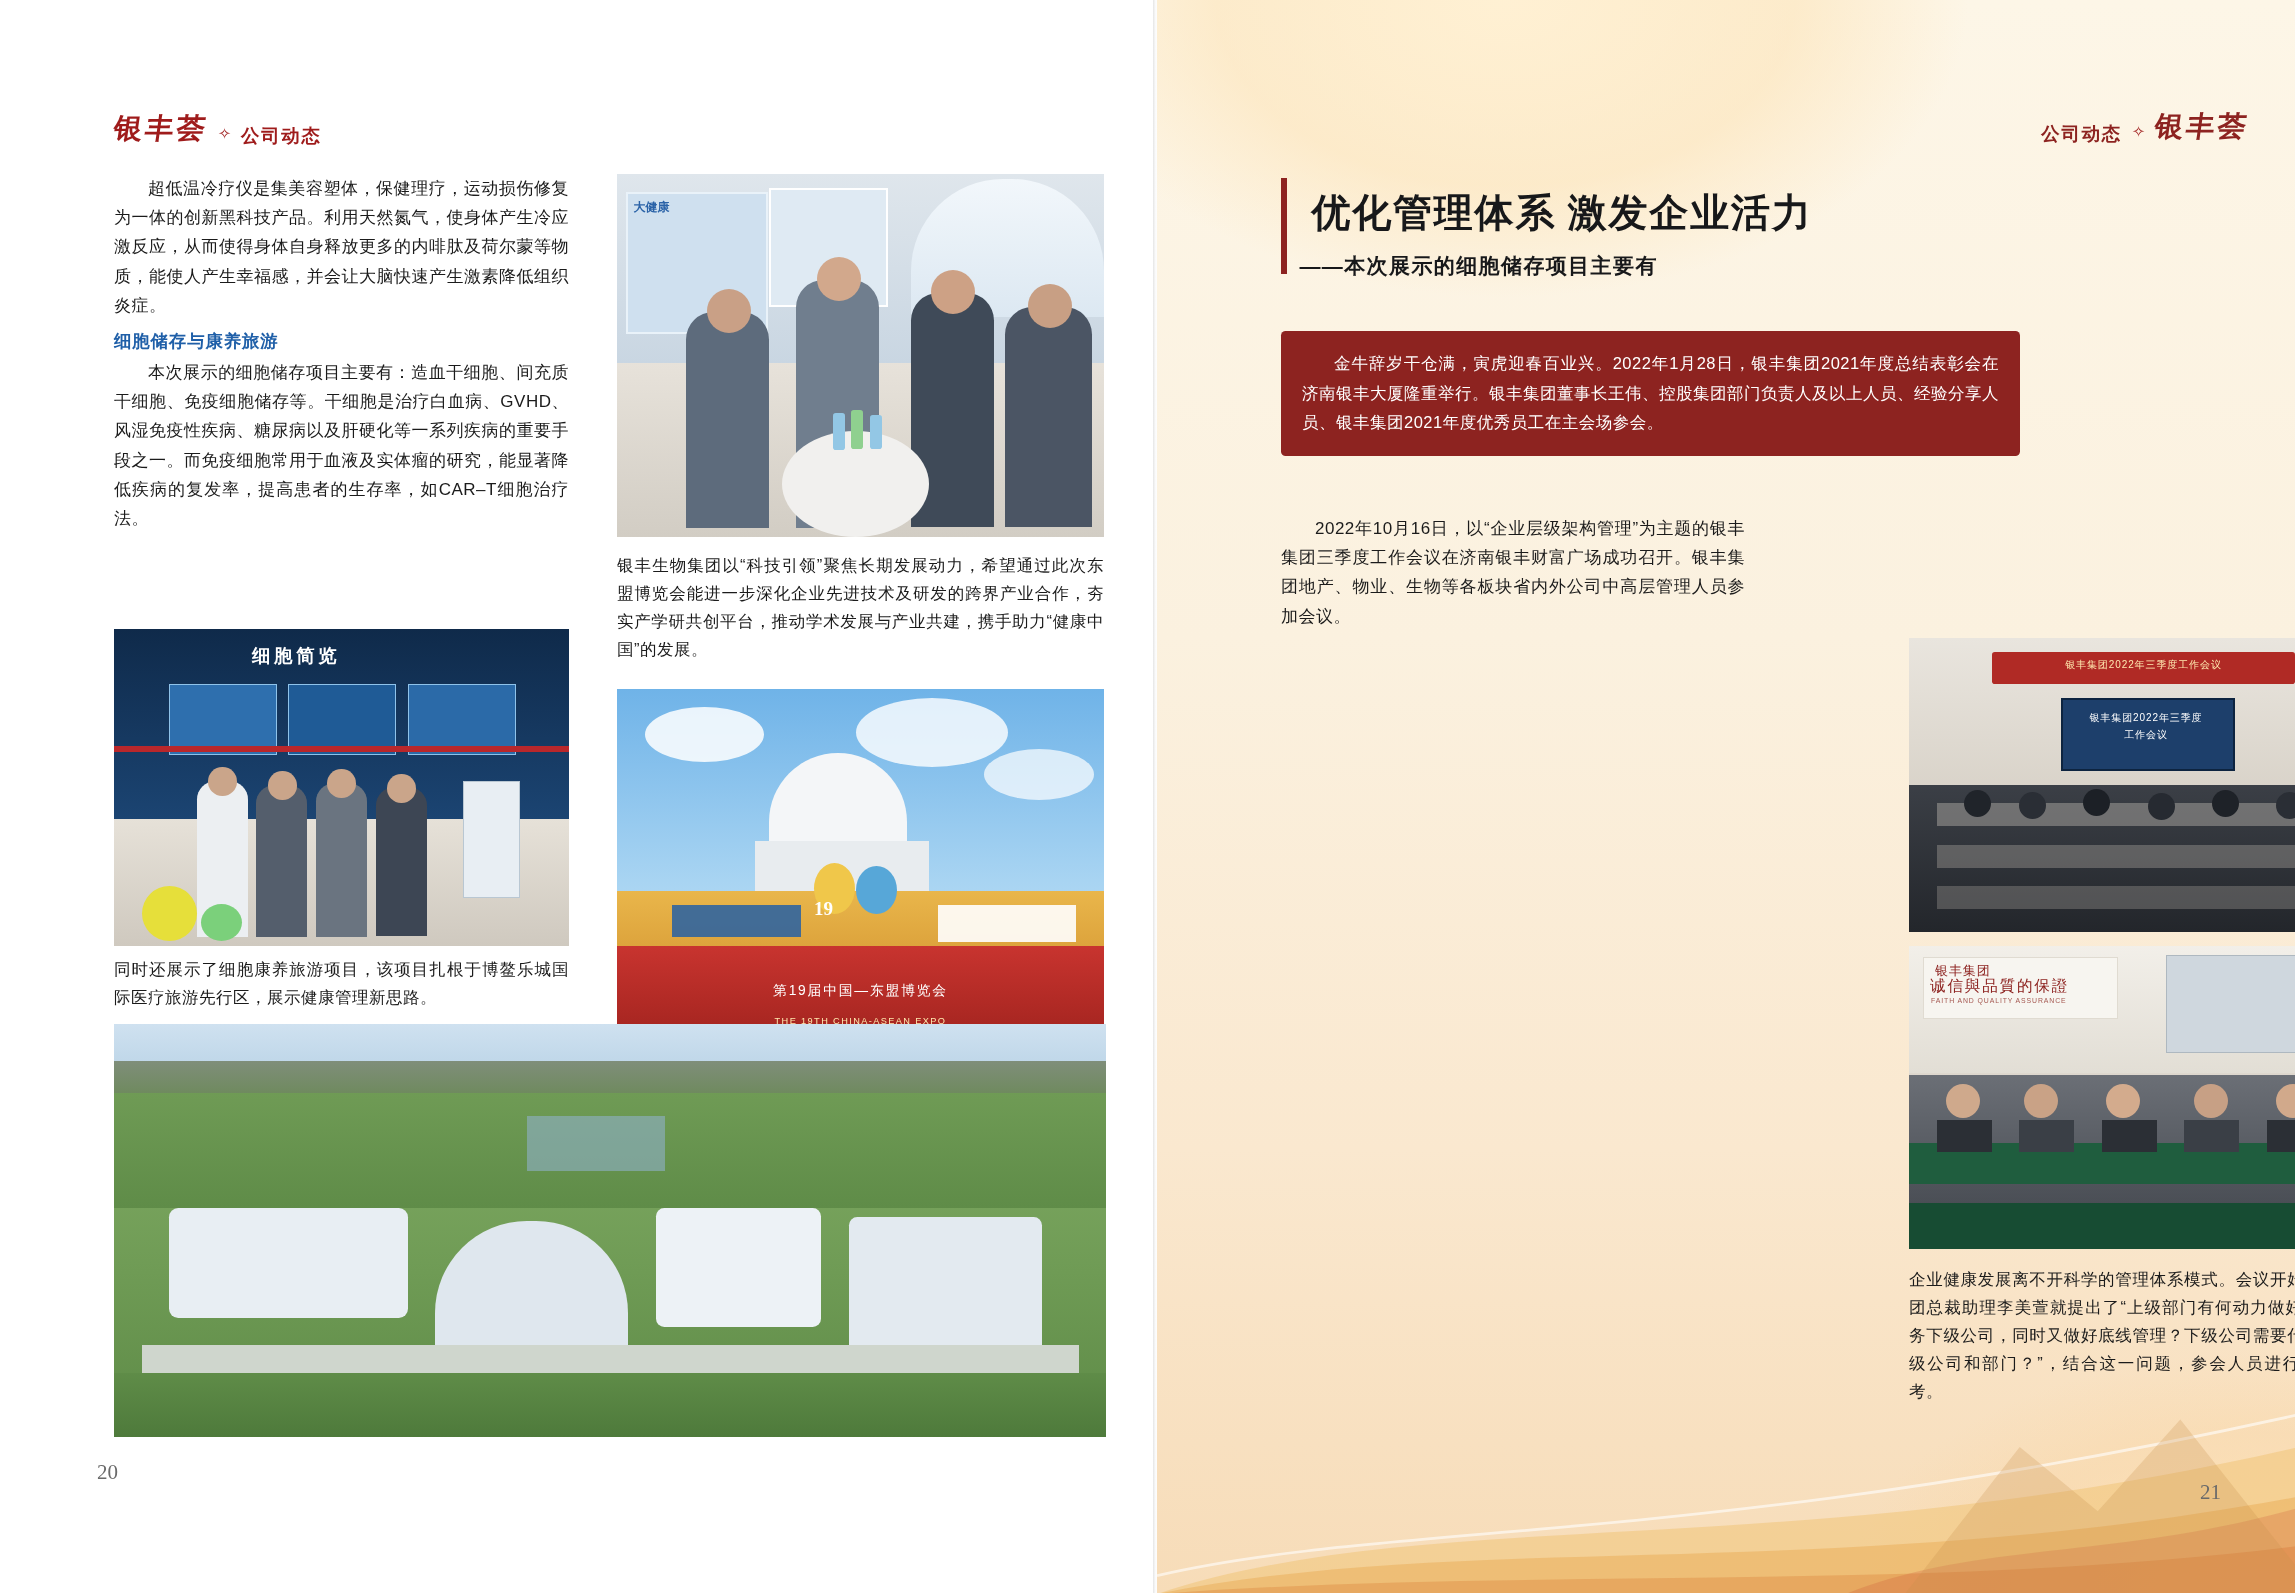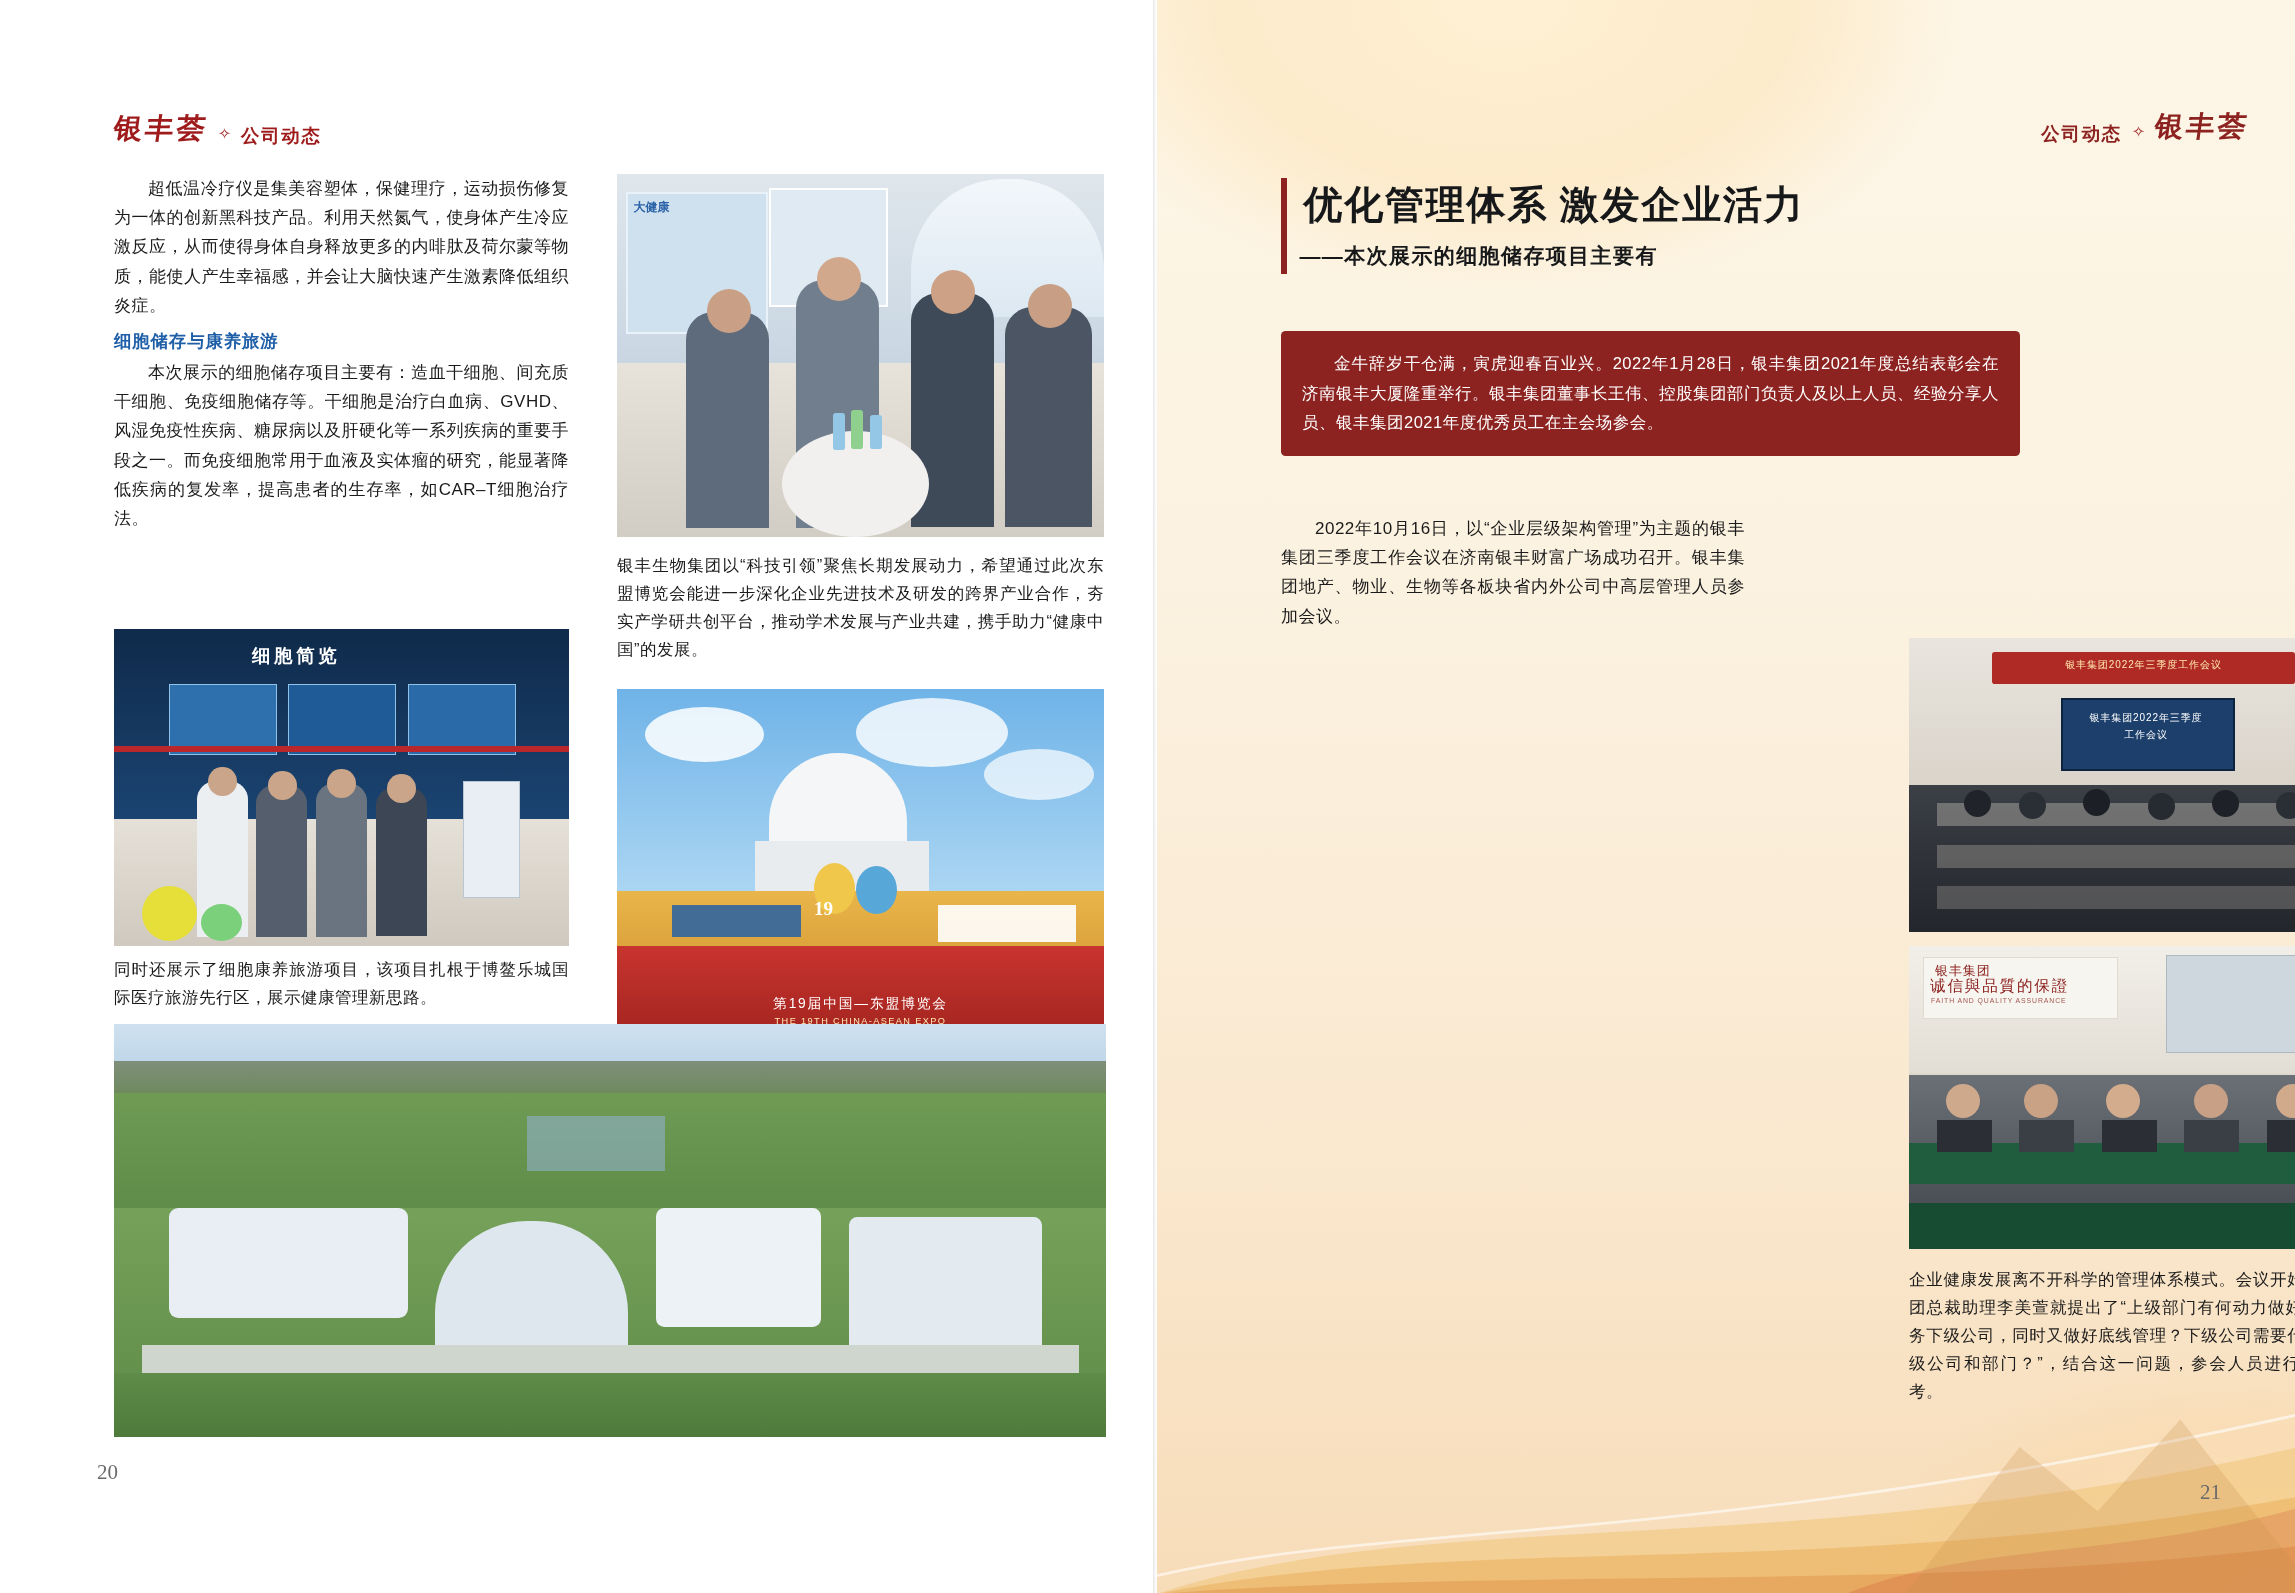--- a/index.html
+++ b/index.html
@@ -33,21 +33,21 @@
   .cap-text{font-size:16.5px;line-height:1.7;color:#1b1b1b;text-align:justify;letter-spacing:0.5px;}
 
   .folio{position:absolute;font-size:21px;color:#6a6a6a;font-family:"Liberation Serif",serif;}
 
   
   .mast-right{position:absolute;right:69px;top:108px;display:flex;align-items:flex-end;gap:10px;}
   .mast-right .mast-label{color:#8d2320;}
   .mast-right .logo-cn{color:#8d2320;}
   .headline-wrap{position:absolute;left:1281px;top:179px;width:735px;padding-left:18.4px;}
   .headline-bar{position:absolute;left:0;top:3.7px;width:6.4px;height:96px;background:#8d2320;}
-  .headline{font-family:"Liberation Serif",serif;font-size:39px;font-weight:bold;color:#17181a;letter-spacing:1.8px;margin:4px;}
+  .headline{font-family:"Liberation Serif",serif;font-size:39px;font-weight:bold;color:#17181a;letter-spacing:1.8px;margin:12px;}
   .subheadline{font-size:21px;color:#17181a;margin:10px 0 0 0;letter-spacing:1.4px;font-weight:bold;}
 
   .redbox{position:absolute;left:1281px;top:335px;width:739px;background:#8d2320;border-radius:4.6px;padding:18.4px 21px;box-sizing:border-box;}
   .redbox p{margin:0;color:#fff;font-size:16.5px;line-height:1.78;text-align:justify;text-indent:32px;letter-spacing:0.5px;}
 
   .rcol-a{position:absolute;left:1281px;top:510px;width:464px;}
 
   .photo-frame{position:absolute;background:#cfd4d9;overflow:hidden;}
 
   
@@ -136,21 +136,21 @@
            border-radius:69px 69px 0 0;"></div>
       <div class="rect" style="left:138px;top:152px;width:174px;height:55px;background:#e8ecef;"></div>
       <div class="rect" style="left:0;top:202px;width:100%;height:60px;background:linear-gradient(180deg,#e9b64b,#dca23b);"></div>
       <div class="rect" style="left:0;top:257px;width:100%;height:92px;background:linear-gradient(180deg,#c8342f,#a3241f);"></div>
       <div class="blob" style="left:197px;top:174px;width:41px;height:51px;background:#f0c74a;"></div>
       <div class="blob" style="left:239px;top:177px;width:41px;height:48px;background:#57a7d8;"></div>
       <div class="rect" style="left:55px;top:216px;width:129px;height:32px;background:#2660a5;opacity:.85;"></div>
       <div class="rect" style="left:321px;top:216px;width:138px;height:37px;background:#ffffff;opacity:.9;"></div>
       <div style="position:absolute;left:0;bottom:12px;width:100%;text-align:center;">
         <div style="font-size:13.8px;color:#fff;letter-spacing:1.8px;">第19届中国—东盟博览会</div>
-        <div style="font-size:9.2px;color:#ffe9b0;letter-spacing:1.4px;margin-top:3px;">THE 19TH CHINA-ASEAN EXPO</div>
+        <div style="font-size:9.2px;color:#ffe9b0;letter-spacing:1.4px;margin-top:16px;">THE 19TH CHINA-ASEAN EXPO</div>
       </div>
       <div style="position:absolute;left:197px;top:209px;font-size:19px;color:#fff;font-weight:bold;font-family:'Liberation Serif',serif;">19</div>
     </div>
 
     <div class="photo ph-green" style="left:114px;top:1024px;width:992px;height:413px;">
       <div class="rect" style="left:0;top:0;width:100%;height:55px;background:linear-gradient(180deg,#cfe1f0,#b9d3e6);"></div>
       <div class="rect" style="left:0;top:37px;width:100%;height:32px;background:linear-gradient(180deg,#7f8e7a,#6f8a5f);"></div>
       <div class="rect" style="left:0;top:69px;width:100%;height:115px;background:linear-gradient(180deg,#6f9b55,#5f8c48);"></div>
       <div class="rect" style="left:55px;top:184px;width:239px;height:110px;background:#e8eef3;border-radius:9.2px;"></div>
       <div class="rect" style="left:321px;top:197px;width:193px;height:138px;background:#dfe7ee;border-radius:92px 92px 9.2px 9.2px;"></div>

